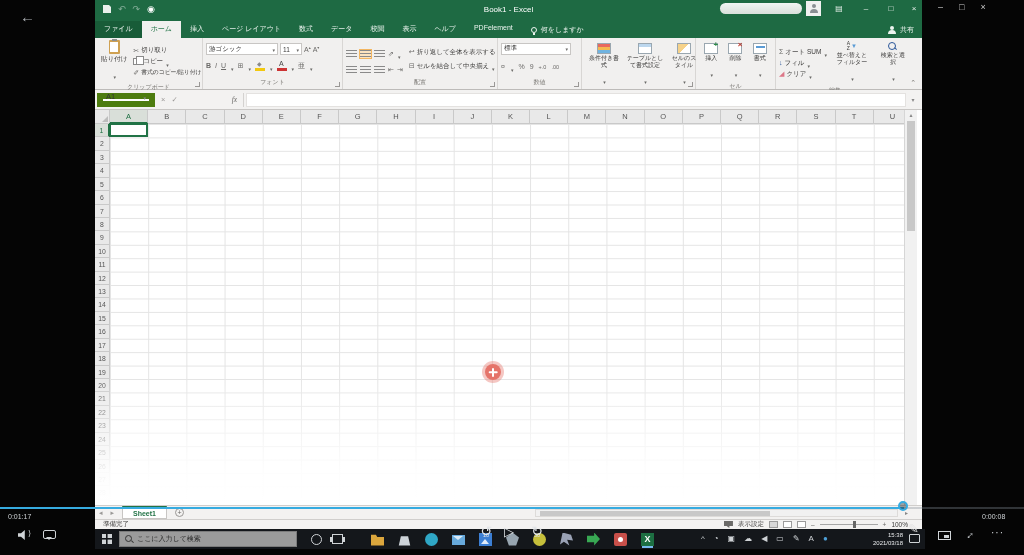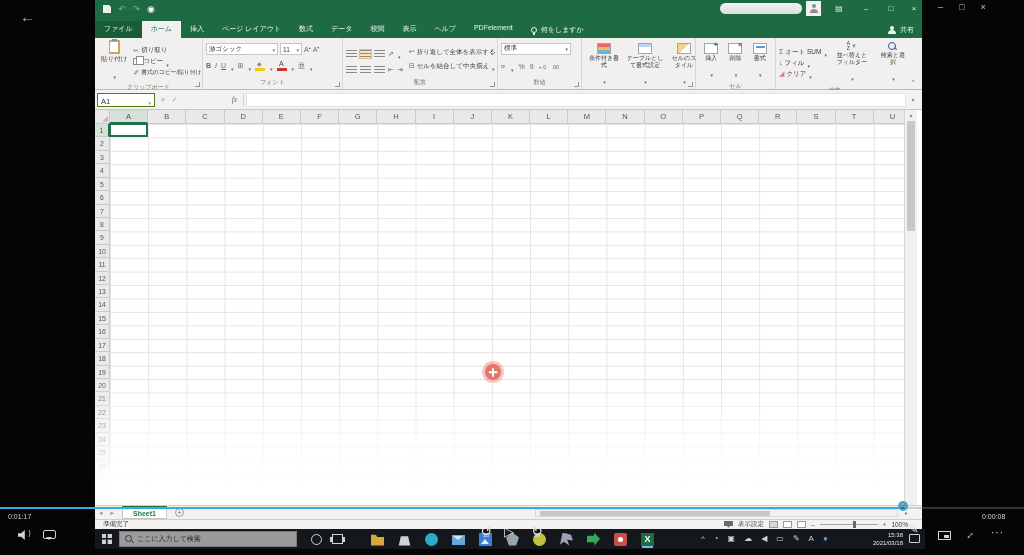--- a/index.html
+++ b/index.html
@@ -104,21 +104,21 @@
   .stackbtn .rsm{white-space:normal;text-align:center;line-height:7px;font-size:6px;}
   .az-icon{font-size:5px;line-height:5px;color:#3b3a39;display:flex;flex-direction:column;}
   .funnel{color:#5a9bd5;font-size:6px;}
   .mag{position:relative;width:9px;height:9px;}
   .mag::before{content:"";position:absolute;left:0;top:0;width:6px;height:6px;border:1.3px solid #2b579a;border-radius:50%;}
   .mag::after{content:"";position:absolute;left:6px;top:6px;width:3px;height:1.3px;background:#2b579a;transform:rotate(45deg);}
   #collapse-rb{position:absolute;right:6px;bottom:2px;font-size:7px;color:#7a7874;cursor:pointer;}
 
   
   #fbar{position:absolute;left:0;top:90px;width:100%;height:20px;background:#f3f2f1;border-bottom:1px solid #c8c6c4;display:flex;align-items:center;padding:3px 2px;}
-  #namebox{width:58px;height:14px;background:#fff;border:1px solid #4d7c0f;font-size:7.5px;color:#333;display:flex;align-items:flex-end;padding:0 3px;}
+  #namebox{width:58px;height:14px;background:#fff;border:6px solid #4d7c0f;font-size:7.5px;color:#333;display:flex;align-items:flex-end;padding:0 3px;}
   #namebox .nb-dd{margin-left:auto;font-size:5px;color:#888;}
   #fx-group{display:flex;gap:6px;padding:0 6px;border-right:1px solid #d4d2d0;margin-right:2px;align-items:center;height:14px;}
   #fx-group span{font-size:7.5px;color:#9a9896;cursor:pointer;}
   #fx-group .fx{font-family:"Liberation Serif",serif;font-style:italic;color:#6b6a68;margin-left:48px;}
   #f-input{flex:1;height:14px;background:#fff;border:1px solid #e4e2e0;}
   #f-expand{width:14px;text-align:center;font-size:6px;color:#888;cursor:pointer;}
 
   
   #grid{position:absolute;left:0;top:110px;width:100%;height:395px;background:#fff;overflow:hidden;}
   #corner{position:absolute;left:0;top:0;width:15px;height:14px;background:#e9e9e9;border-right:1px solid #c9c9c9;border-bottom:1px solid #c9c9c9;cursor:pointer;}
@@ -205,20 +205,21 @@
   <div id="screen">
     <div id="excel">
 
       <div id="titlebar">
         <div id="qat">
           <span class="i-save"></span>
           <span class="qat-ic dim">↶</span>
           <span class="qat-ic dim">↷</span>
           <span class="qat-ic">◉</span>
         </div>
+        <span id="xl-title">Book1 - Excel</span>
         <span id="account-pill"></span>
         <span id="avatar"><i class="person"></i></span>
         <span id="rib-opt" class="tb-ctl">▤</span>
         <span id="xl-min" class="tb-ctl">–</span>
         <span id="xl-max" class="tb-ctl">□</span>
         <span id="xl-close" class="tb-ctl">×</span>
       </div>
 
       <div id="tabsrow">
         <div style="display:flex;align-items:flex-end;">

